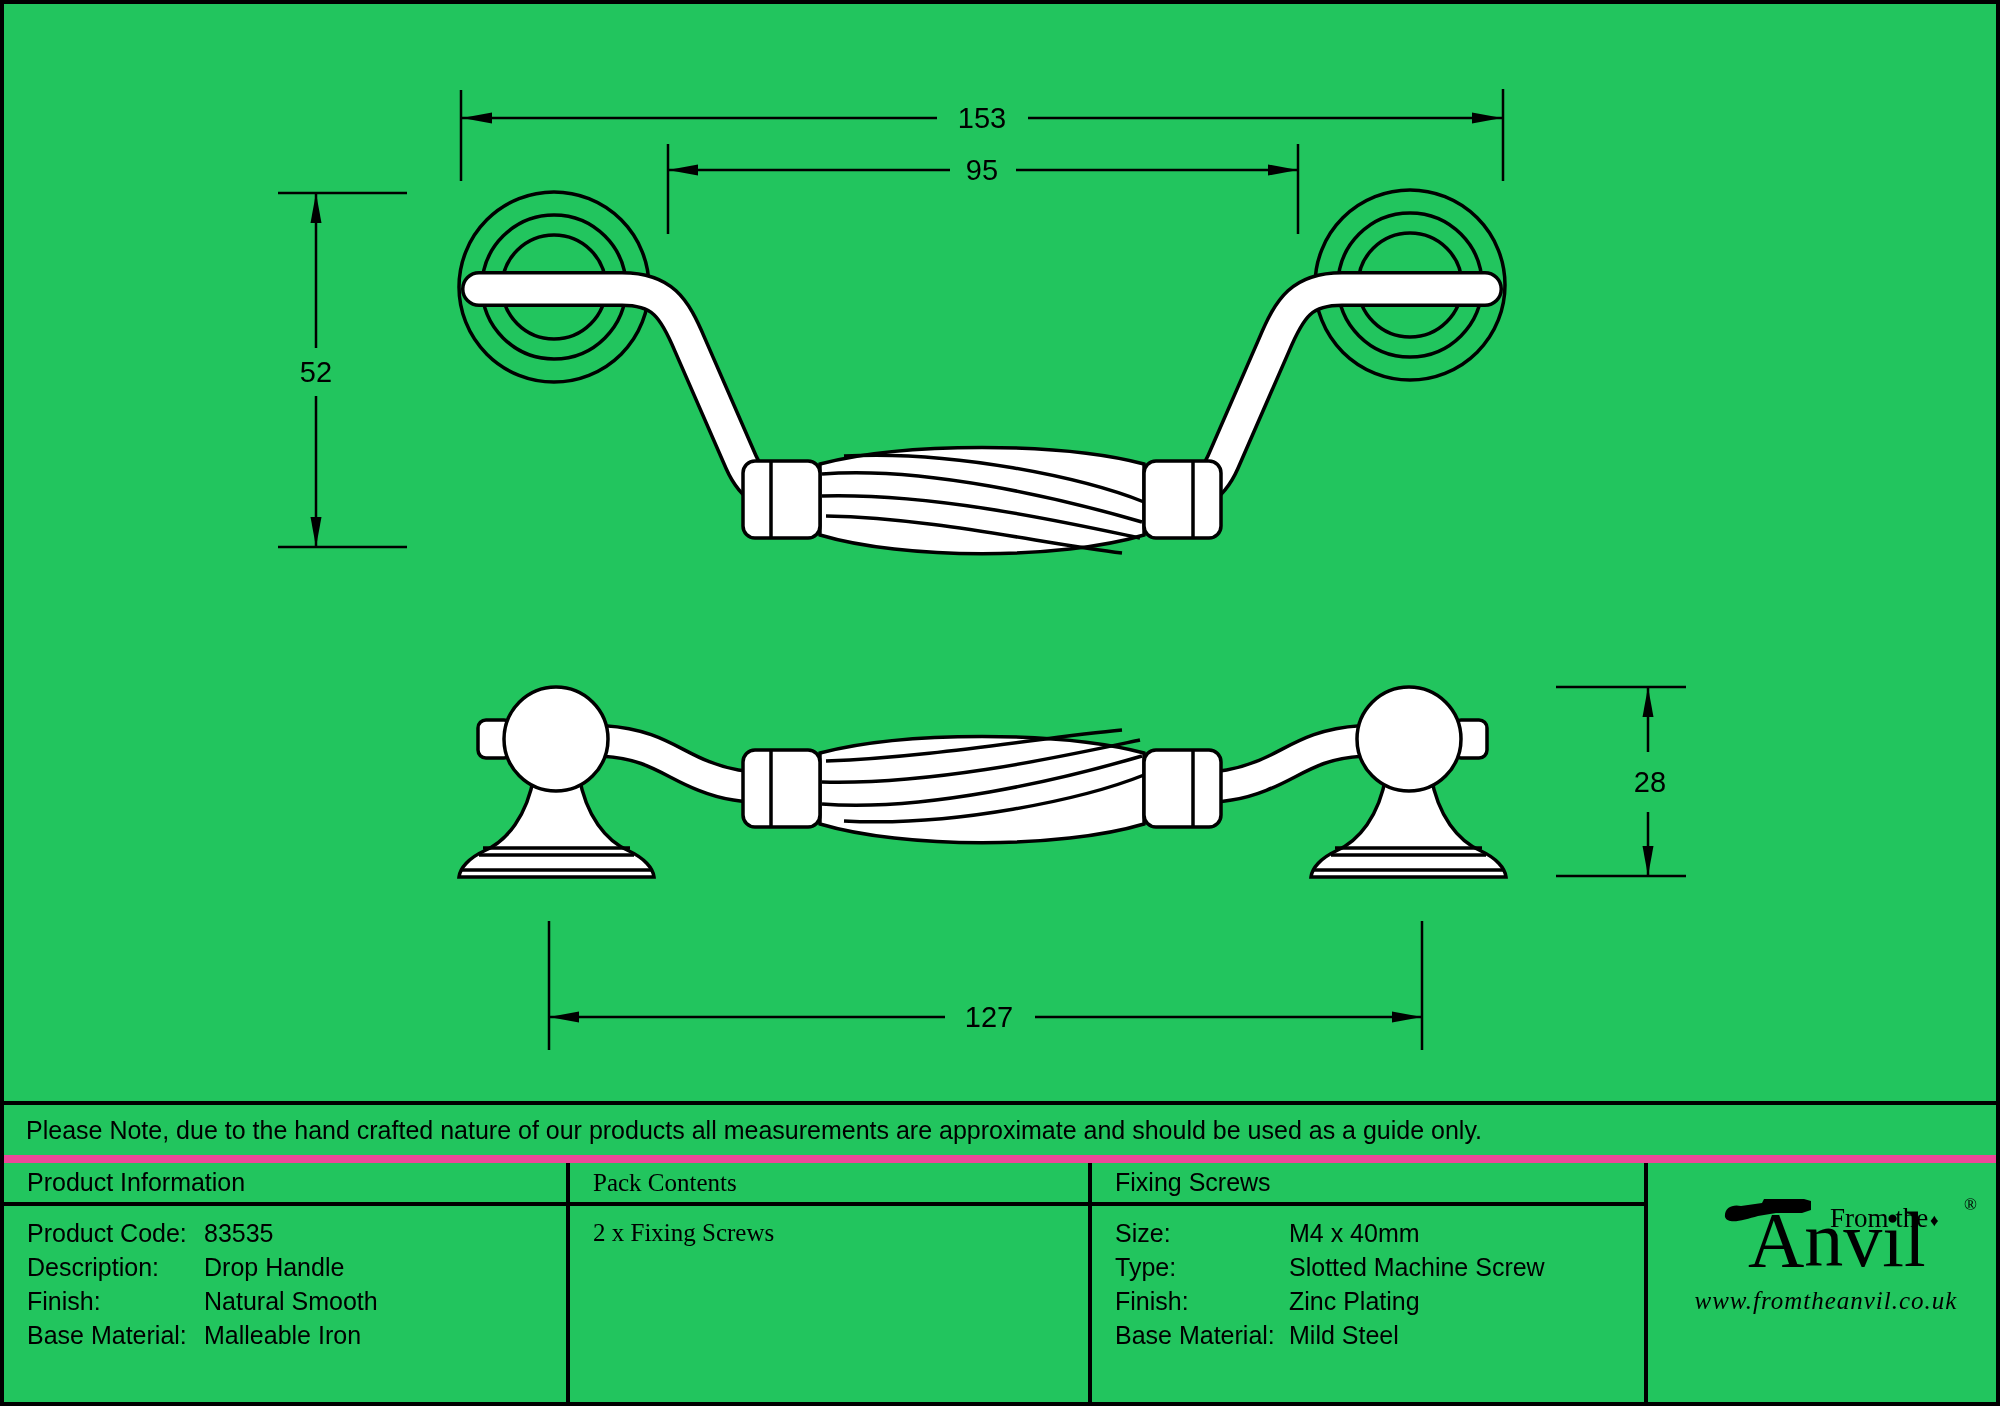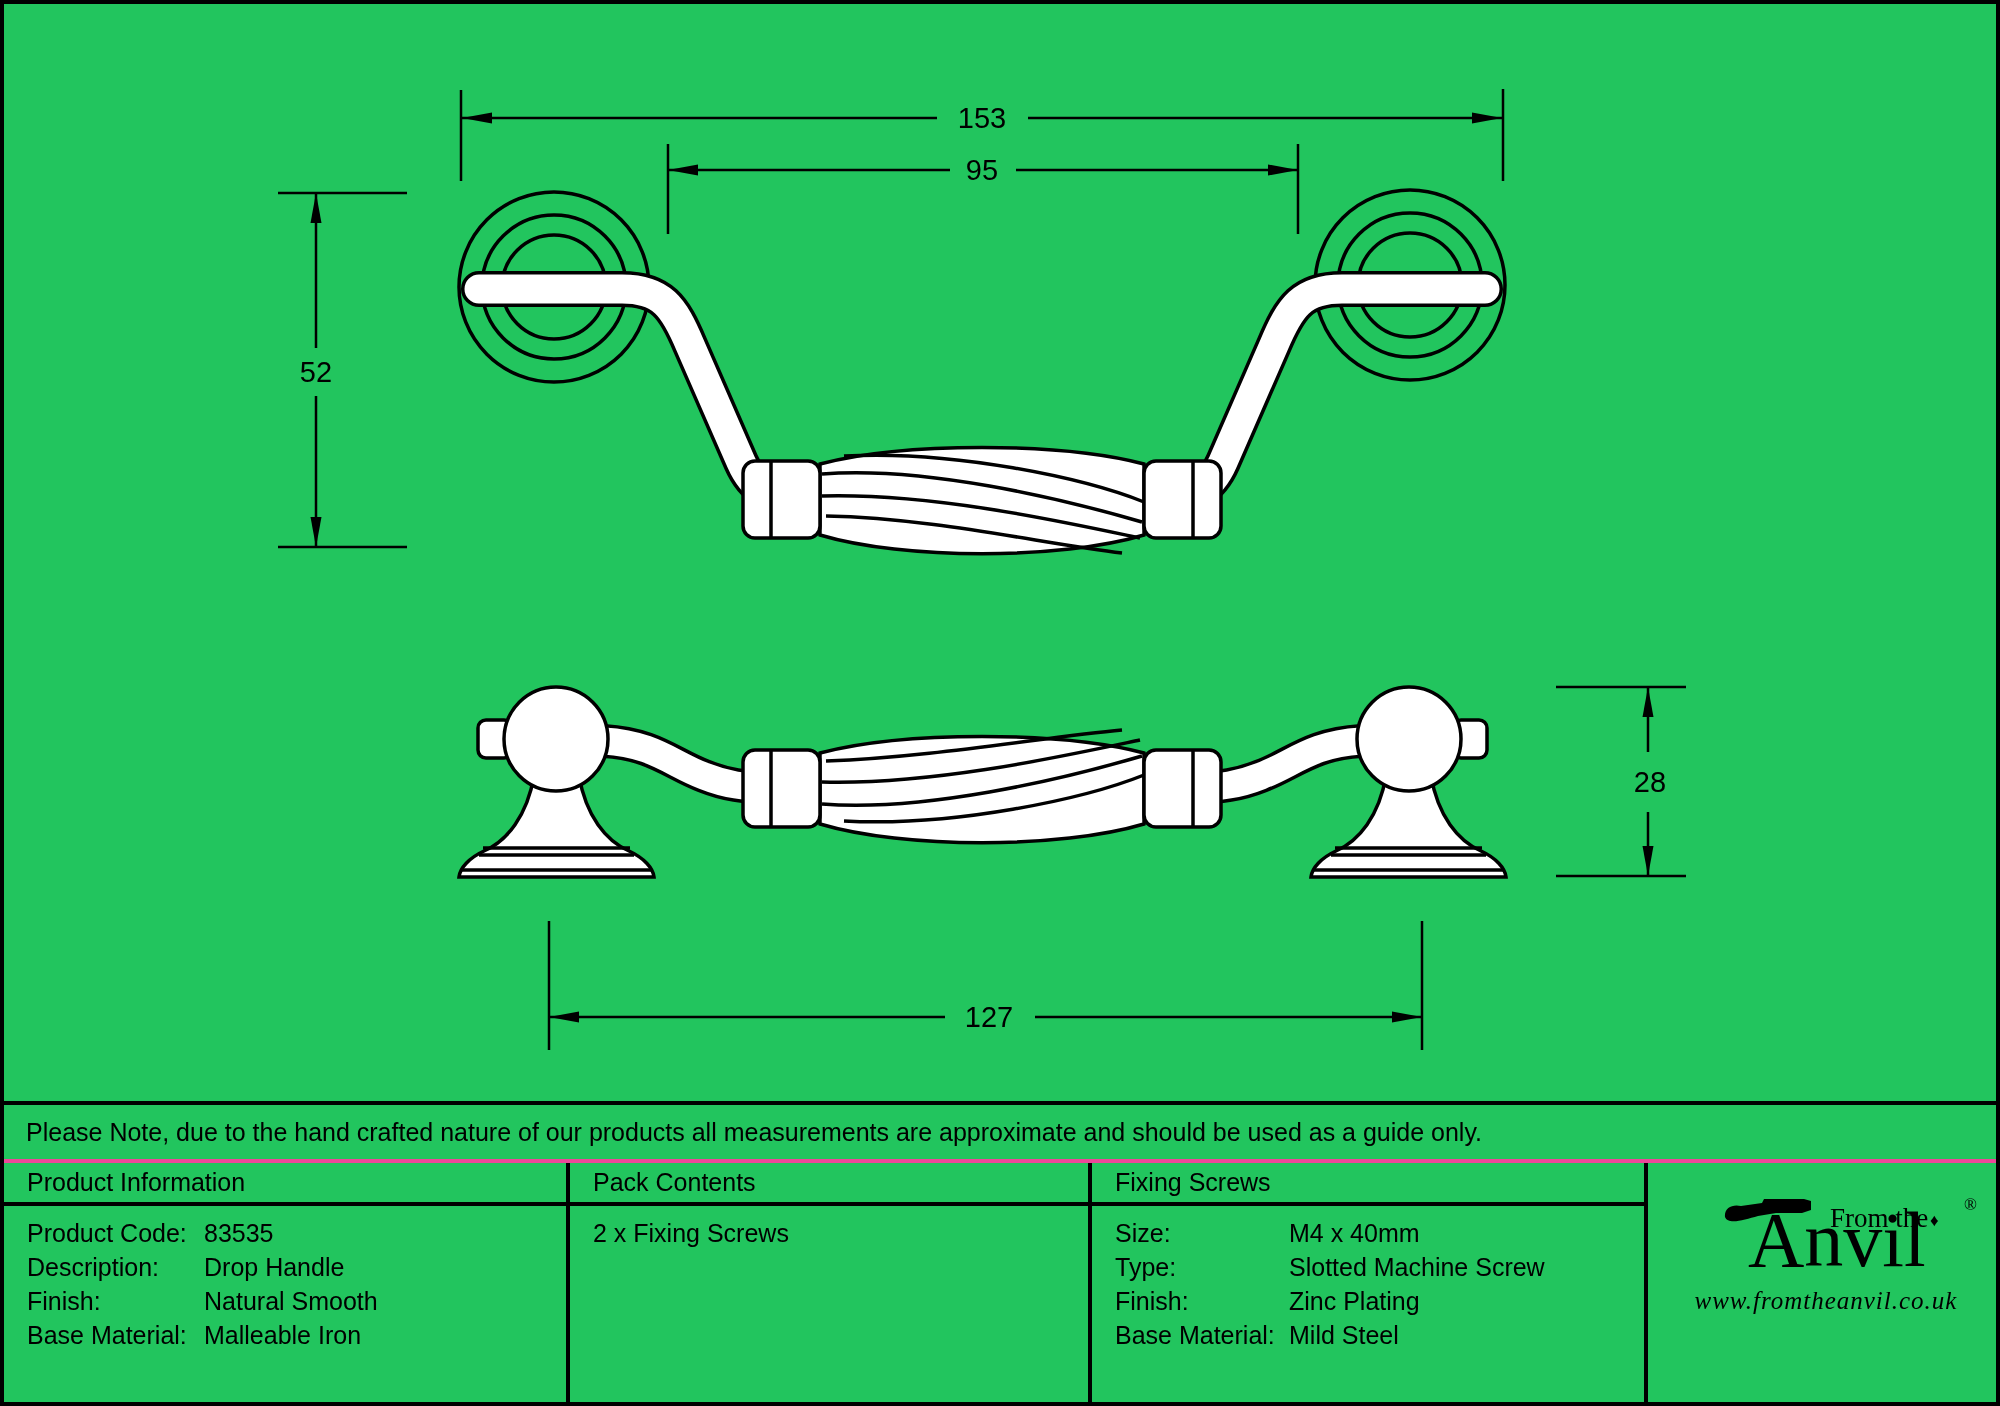--- a/index.html
+++ b/index.html
@@ -3,28 +3,28 @@
 <meta charset="utf-8">
 <style>
   html,body{margin:0;padding:0;background:#fff;}
   .page{position:relative;width:2000px;height:1406px;box-sizing:border-box;
         border:4px solid #000;background:#22c55e;overflow:hidden;
         font-family:"Liberation Sans",sans-serif;color:#000;}
   svg text{font-family:"Liberation Sans",sans-serif;}
   .drawing-svg{position:absolute;top:0;left:0;}
   
   .note-row{position:absolute;top:1097px;left:0;right:0;height:62px;
-    border-top:4px solid #000;border-bottom:4px solid #ec4899;box-sizing:border-box;
+    border-top:4px solid #000;border-bottom:8px solid #ec4899;box-sizing:border-box;
     display:flex;align-items:center;padding-left:22px;font-size:25px;}
   
   .titleblock{position:absolute;top:1159px;left:0;right:0;bottom:0;display:flex;}
   .tb-col{box-sizing:border-box;border-right:4px solid #000;display:flex;flex-direction:column;}
   .tb-col:last-child{border-right:none;}
   .col-product{width:566px;}
-  .col-pack{width:522px;}
+  .col-pack{width:522px;font-family:Liberation Serif, serif;}
   .col-fixing{width:556px;}
   .col-logo{flex:1;}
   .tb-header{height:43px;box-sizing:border-box;border-bottom:4px solid #000;
     display:flex;align-items:center;padding-left:23px;font-size:25px;}
   .tb-body{flex:1;padding:10px 0 0 23px;font-size:25px;}
   .kv-row{display:flex;line-height:34px;}
   .kv-label{width:177px;flex:none;}
   .col-fixing .kv-label{width:174px;}
   .pack-line{line-height:34px;}
   

